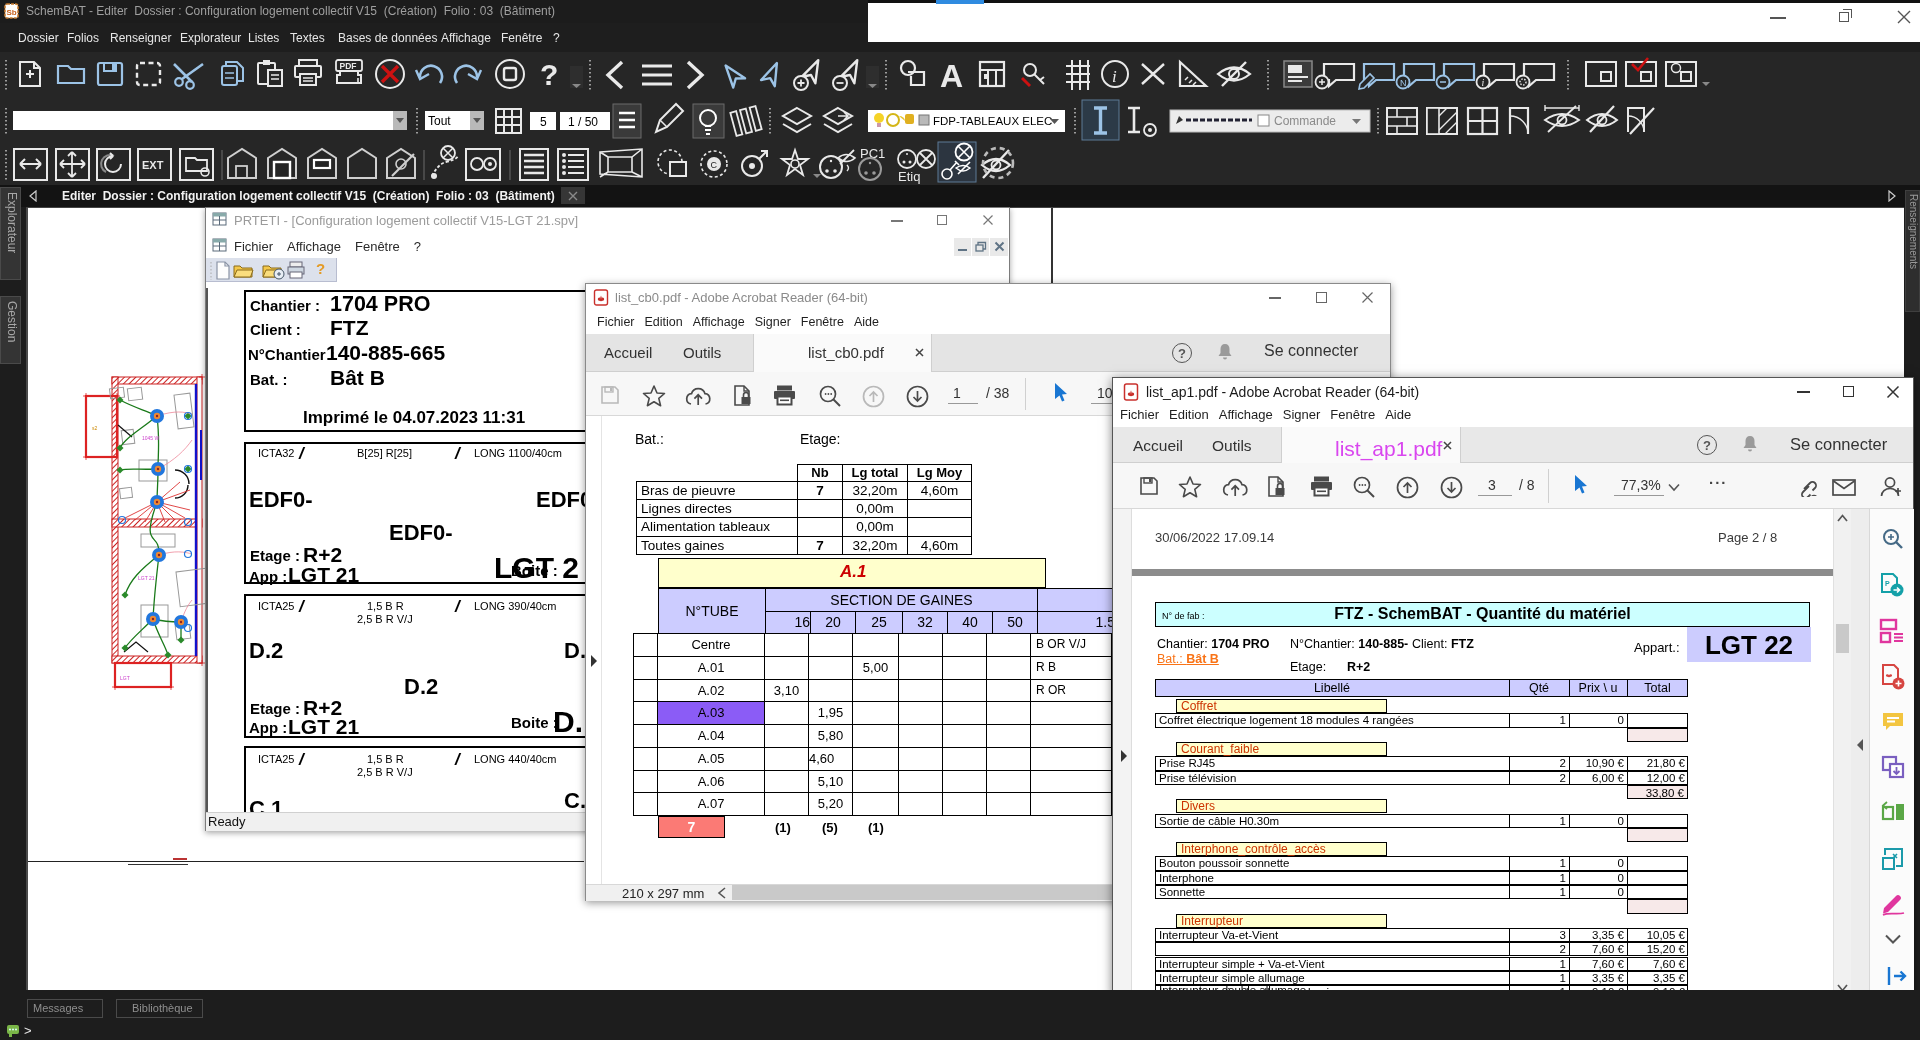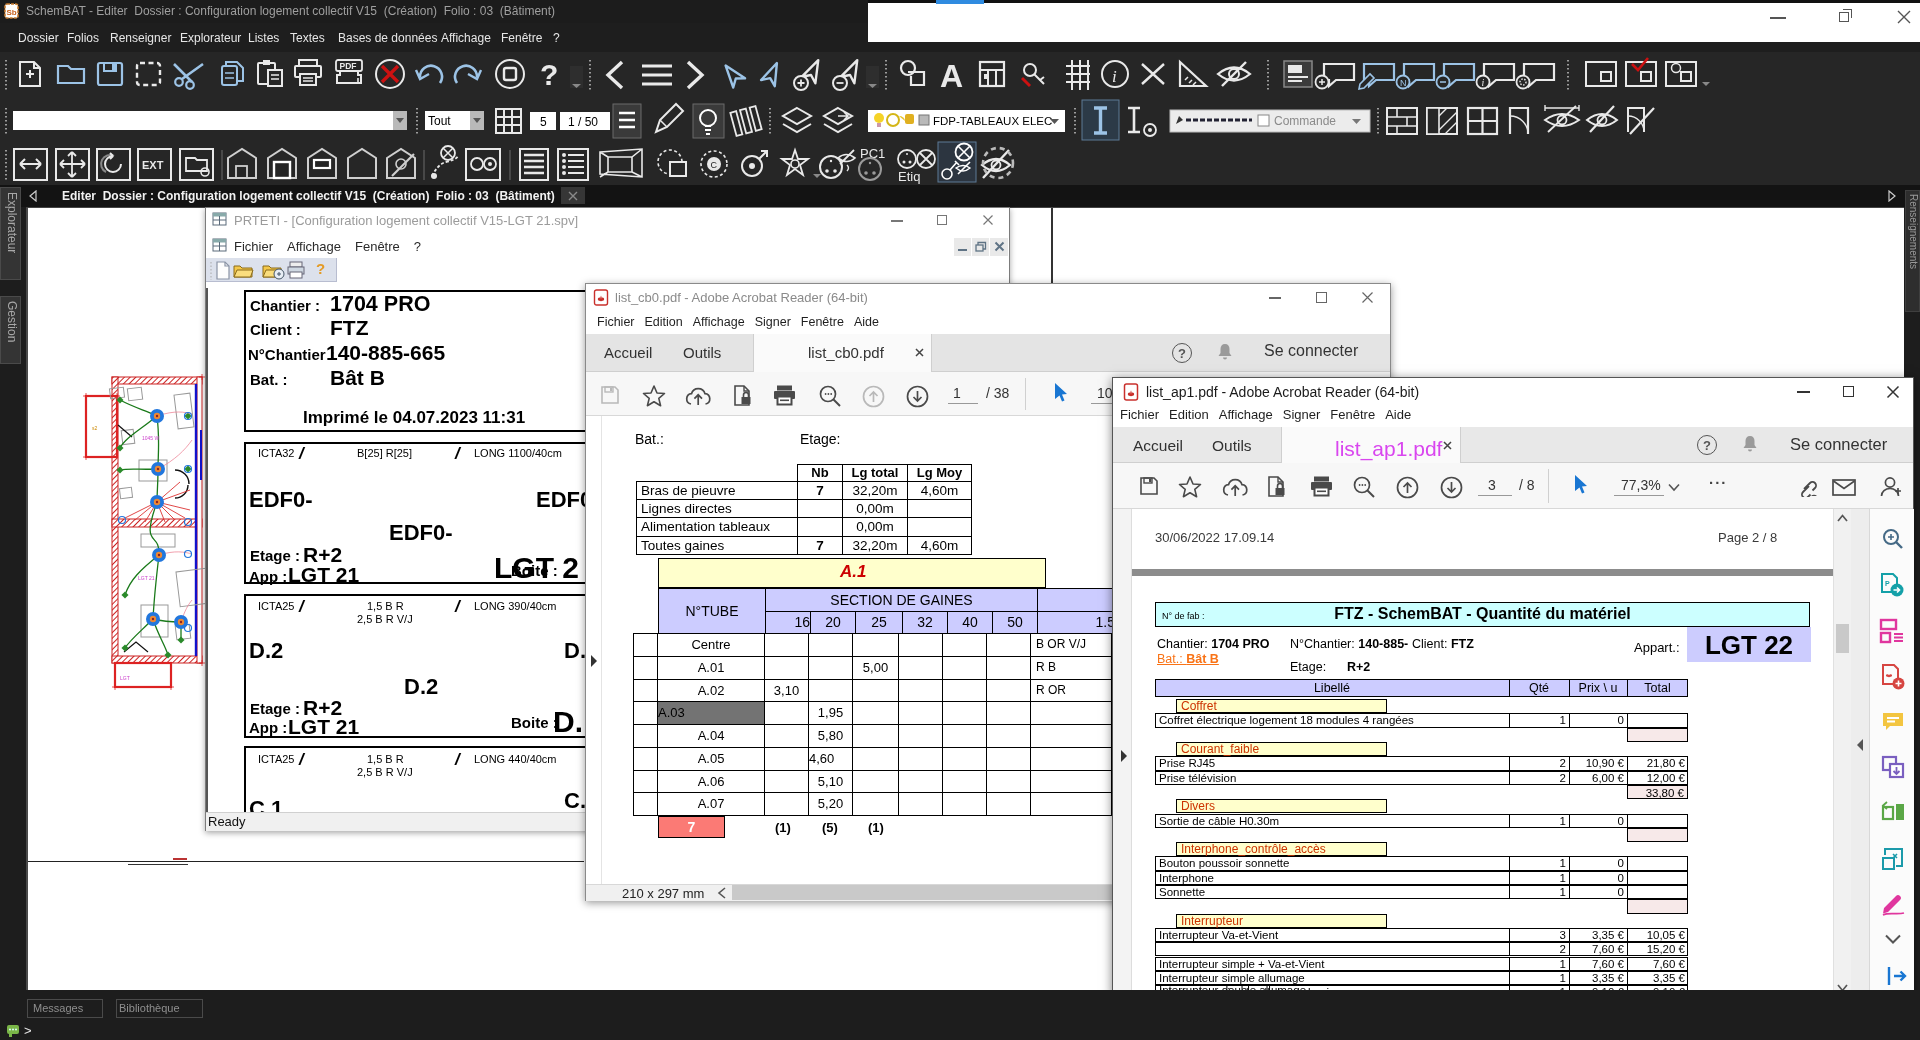--- a/index.html
+++ b/index.html
@@ -704,21 +704,21 @@
   <div style="background:#fff;"></div>
   <div style="background:#fff;font-size:13px;text-align:center;line-height:21px;">A.02</div>
   <div style="background:#fff;font-size:13px;text-align:center;line-height:21px;">3,10</div>
   <div style="background:#fff;font-size:13px;text-align:center;line-height:21px;"></div>
   <div style="background:#fff;font-size:13px;text-align:center;line-height:21px;"></div>
   <div style="background:#fff;font-size:13px;text-align:center;line-height:21px;"></div>
   <div style="background:#fff;font-size:13px;text-align:center;line-height:21px;"></div>
   <div style="background:#fff;font-size:13px;text-align:center;line-height:21px;"></div>
   <div style="background:#fff;font-size:12px;padding-left:5px;line-height:21px;white-space:nowrap;">R OR</div>
   <div style="background:#fff;"></div>
-  <div style="background:#737373;font-size:13px;line-height:21px;">A.03</div>
+  <div style="background:#8b5cf6;font-size:13px;text-align:center;line-height:21px;">A.03</div>
   <div style="background:#fff;font-size:13px;text-align:center;line-height:21px;"></div>
   <div style="background:#fff;font-size:13px;text-align:center;line-height:21px;">1,95</div>
   <div style="background:#fff;font-size:13px;text-align:center;line-height:21px;"></div>
   <div style="background:#fff;font-size:13px;text-align:center;line-height:21px;"></div>
   <div style="background:#fff;font-size:13px;text-align:center;line-height:21px;"></div>
   <div style="background:#fff;font-size:13px;text-align:center;line-height:21px;"></div>
   <div style="background:#fff;font-size:12px;padding-left:5px;line-height:21px;white-space:nowrap;"></div>
   <div style="background:#fff;"></div>
   <div style="background:#fff;font-size:13px;text-align:center;line-height:21px;">A.04</div>
   <div style="background:#fff;font-size:13px;text-align:center;line-height:21px;"></div>
@@ -1059,21 +1059,21 @@
     <div class="abs" style="left:1159px;top:985.1px;font-size:11.5px;color:#000;line-height:14.3px;white-space:nowrap;">Interrupteur simple allumage lumineux</div>
     <div class="abs" style="left:1509px;top:985.1px;width:1px;height:14.3px;background:#000;"></div>
     <div class="abs" style="left:1509px;top:985.1px;width:57px;text-align:right;font-size:11.5px;color:#000;line-height:14.3px;">1</div>
     <div class="abs" style="left:1569px;top:985.1px;width:1px;height:14.3px;background:#000;"></div>
     <div class="abs" style="left:1569px;top:985.1px;width:55px;text-align:right;font-size:11.5px;color:#000;line-height:14.3px;">9,10 €</div>
     <div class="abs" style="left:1627px;top:985.1px;width:1px;height:14.3px;background:#000;"></div>
     <div class="abs" style="left:1627px;top:985.1px;width:58px;text-align:right;font-size:11.5px;color:#000;line-height:14.3px;">9,10 €</div>
 
   <div class="abs" style="left:0;top:990px;width:1920px;height:50px;background:#1d1d1d;"></div>
   <div class="abs" style="left:27px;top:999px;width:76px;height:19px;border:1px solid #4a4a4a;color:#8f8f8f;font-size:11px;padding:2px 0 0 5px;">Messages</div>
-  <div class="abs" style="left:116px;top:999px;width:87px;height:19px;border:1px solid #4a4a4a;color:#8f8f8f;font-size:11px;padding:2px 0 0 2px;">Bibliothèque</div>
+  <div class="abs" style="left:116px;top:999px;width:87px;height:19px;border:1px solid #4a4a4a;color:#8f8f8f;font-size:11px;padding:2px 0 0 15px;">Bibliothèque</div>
   <svg class="abs" style="left:7px;top:1025px;" width="12" height="12">
       <rect x="0" y="0" width="12" height="9" rx="2" fill="#7ab648"></rect>
       <rect x="2" y="9" width="3" height="3" fill="#7ab648"></rect>
       <circle cx="3" cy="4.5" r="1" fill="#dff"></circle>
       <circle cx="6" cy="4.5" r="1" fill="#dff"></circle>
       <circle cx="9" cy="4.5" r="1" fill="#dff"></circle>
     </svg>
   <div class="abs" style="left:24px;top:1023px;font-size:13px;color:#e8e8e8;">&gt;</div>
 
 </div>

